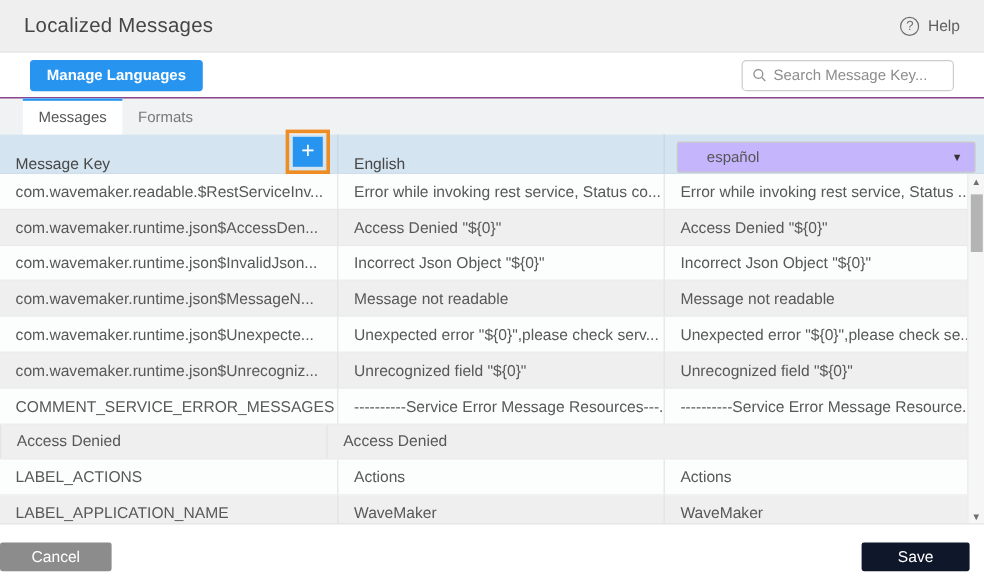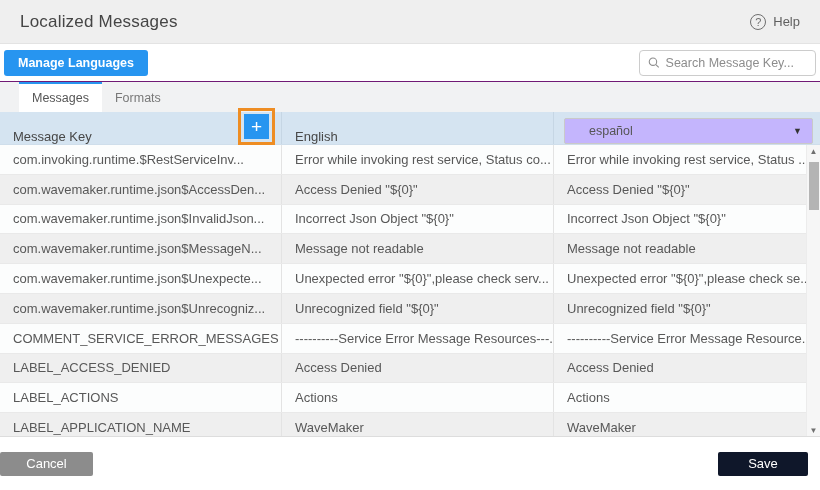--- a/index.html
+++ b/index.html
@@ -17,21 +17,21 @@
   .title { font-size:17px; color:#454545; font-weight:500; letter-spacing:.2px; }
   .help { display:flex; align-items:center; gap:7px; color:#5f5f5f; font-size:13px; cursor:default; }
   .help-icon {
     width:16px; height:16px; border:1px solid #6f6f6f; border-radius:50%;
     display:flex; align-items:center; justify-content:center; font-size:11px; color:#6f6f6f;
   }
 
   
   .toolbar {
     height:37px; background:#fff; display:flex; align-items:center;
-    justify-content:space-between; padding:0 4px;
+    justify-content:space-between; padding:0 25px;
   }
   .btn-manage {
     background:#2795f0; color:#fff; border:none; border-radius:3px;
     font-family:inherit; font-size:12.5px; font-weight:bold; padding:6px 14px; cursor:pointer;
   }
   .searchbox {
     width:177px; height:26px; border:1px solid #ccc; border-radius:4px;
     display:flex; align-items:center; padding:0 8px; gap:6px; background:#fff;
   }
   .searchbox input {
@@ -150,21 +150,21 @@
   <div class="th col-tr">
     <div class="lang-select">
       <span>español</span>
       <span class="chevron">▼</span>
     </div>
   </div>
 </div>
 
 <div class="tbody">
   <div class="row">
-    <div class="cell c1">com.invoking.runtime.$RestServiceInv...</div>
+    <div class="cell c1">com.wavemaker.readable.$RestServiceInv...</div>
     <div class="cell c2">Error while invoking rest service, Status co...</div>
     <div class="cell c3">Error while invoking rest service, Status ...</div>
   </div>
   <div class="row">
     <div class="cell c1">com.wavemaker.runtime.json$AccessDen...</div>
     <div class="cell c2">Access Denied "${0}"</div>
     <div class="cell c3">Access Denied "${0}"</div>
   </div>
   <div class="row">
     <div class="cell c1">com.wavemaker.runtime.json$InvalidJson...</div>
@@ -185,21 +185,20 @@
     <div class="cell c1">com.wavemaker.runtime.json$Unrecogniz...</div>
     <div class="cell c2">Unrecognized field "${0}"</div>
     <div class="cell c3">Unrecognized field "${0}"</div>
   </div>
   <div class="row">
     <div class="cell c1">COMMENT_SERVICE_ERROR_MESSAGES</div>
     <div class="cell c2">----------Service Error Message Resources---...</div>
     <div class="cell c3">----------Service Error Message Resource...</div>
   </div>
   <div class="row">
-    <div class="cell c1">LABEL_ACCESS_DENIED</div>
     <div class="cell c2">Access Denied</div>
     <div class="cell c3">Access Denied</div>
   </div>
   <div class="row">
     <div class="cell c1">LABEL_ACTIONS</div>
     <div class="cell c2">Actions</div>
     <div class="cell c3">Actions</div>
   </div>
   <div class="row">
     <div class="cell c1">LABEL_APPLICATION_NAME</div>

